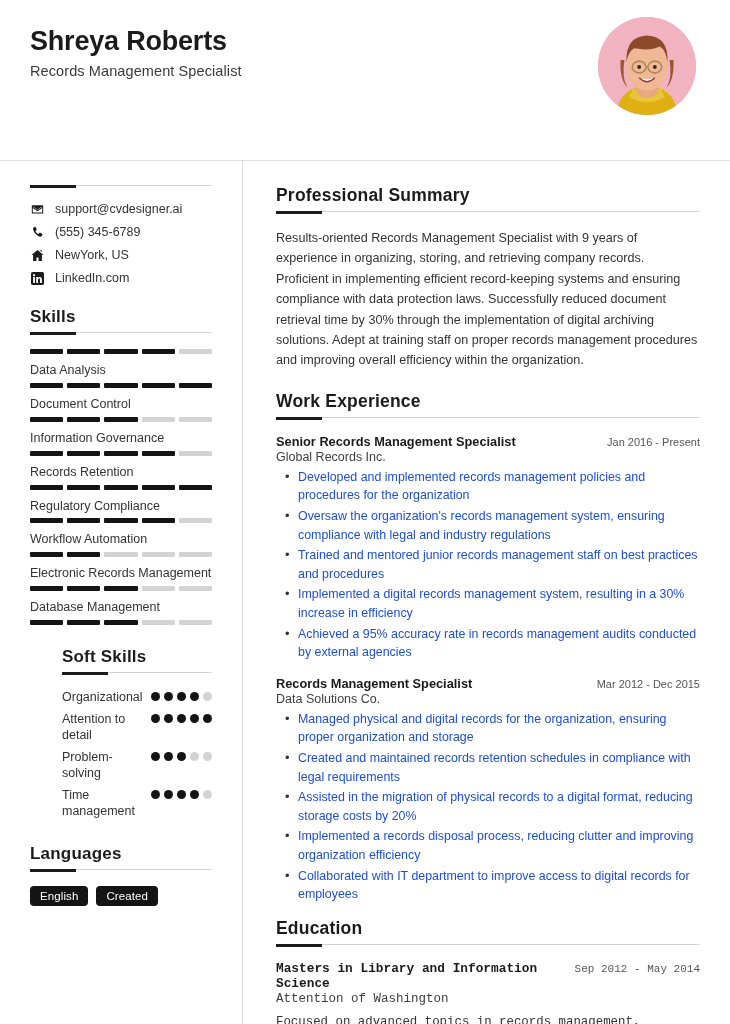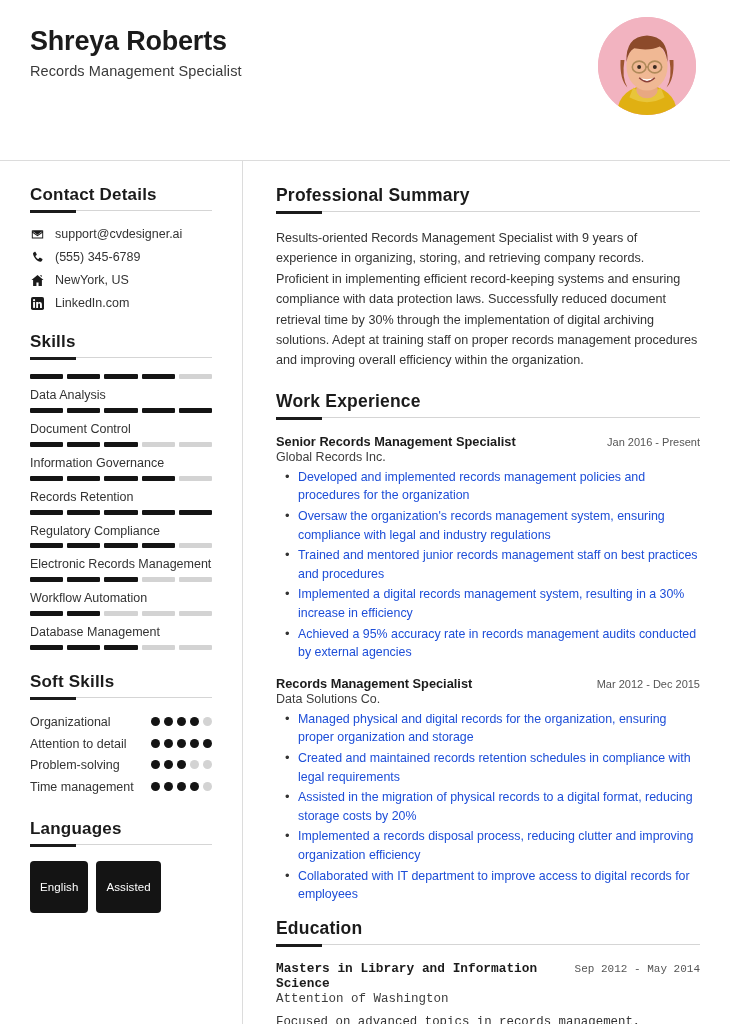--- a/index.html
+++ b/index.html
@@ -103,27 +103,27 @@
   
   .soft-row {
     display: flex; align-items: flex-start;
     justify-content: space-between;
     margin-bottom: 5px; gap: 8px;
   }
   .soft-name { font-size: 12.5px; color: #333; line-height: 1.32; max-width: 108px; }
   .dots { display: flex; gap: 4px; padding-top: 3px; flex: 0 0 auto; }
   .dot { width: 9px; height: 9px; border-radius: 50%; background: #d3d3d3; }
   .dot.on { background: #141414; }
-  .soft-wrap { margin-bottom: 24px; }
+  .soft-wrap { margin-bottom: 24px; margin-left: 32px; }
 
   
   .lang-wrap { display: flex; gap: 8px; flex-wrap: wrap; }
   .lang-chip {
     background: #141414; color: #fff;
-    font-size: 11.5px; padding: 20px 10px;
+    font-size: 11.5px; padding: 4px 10px;
     border-radius: 4px; letter-spacing: 0.1px;
   }
 
   
   .summary {
     font-size: 12.6px; line-height: 1.62;
     color: #333; margin-bottom: 20px;
   }
   .main-sec { margin-bottom: 4px; }
   .job { margin-bottom: 14px; }
@@ -175,21 +175,20 @@
         <path d="M42 62 q8 8 16 0" fill="none" stroke="#8a4038" stroke-width="1.4"></path>
       </svg>
     </div>
   </div>
 
   <div class="body">
 
     <div class="sidebar">
 
       <div class="sec">
-        <div class="sec-title">Contact Details</div>
         <div class="sec-rule"></div>
         <div class="contact-list">
 
           <div class="contact-row">
             <span class="c-icon">
               <svg width="13" height="13" viewBox="0 0 16 16">
                   <path d="M1 3h14v10H1z" fill="#fff"></path>
                   <path d="M1 3h14v10H1V3zm1.2 1.2v.3L8 8.6l5.8-4.1v-.3H2.2zm11.6 1.9L8 10.1 2.2 6.1v5.7h11.6V6.1z"></path>
                   <path d="M1.2 3.2h13.6L8 8.2 1.2 3.2z"></path>
                 </svg>
@@ -288,35 +287,35 @@
               <div class="skill-name">Regulatory Compliance</div>
               <div class="bar">
                 <span class="seg on"></span>
                 <span class="seg on"></span>
                 <span class="seg on"></span>
                 <span class="seg on"></span>
                 <span class="seg"></span>
               </div>
             </div>
             <div class="skill">
+              <div class="skill-name">Workflow Automation</div>
+              <div class="bar">
+                <span class="seg on"></span>
+                <span class="seg on"></span>
+                <span class="seg"></span>
+                <span class="seg"></span>
+                <span class="seg"></span>
+              </div>
+            </div>
+            <div class="skill">
               <div class="skill-name">Electronic Records Management</div>
               <div class="bar">
                 <span class="seg on"></span>
                 <span class="seg on"></span>
                 <span class="seg on"></span>
-                <span class="seg"></span>
-                <span class="seg"></span>
-              </div>
-            </div>
-            <div class="skill">
-              <div class="skill-name">Workflow Automation</div>
-              <div class="bar">
-                <span class="seg on"></span>
-                <span class="seg on"></span>
-                <span class="seg"></span>
                 <span class="seg"></span>
                 <span class="seg"></span>
               </div>
             </div>
             <div class="skill">
               <div class="skill-name">Database Management</div>
               <div class="bar">
                 <span class="seg on"></span>
                 <span class="seg on"></span>
                 <span class="seg on"></span>
@@ -372,21 +371,21 @@
               </div>
             </div>
           </div>
       </div>
 
       <div class="sec">
         <div class="sec-title">Languages</div>
         <div class="sec-rule"></div>
         <div class="lang-wrap" id="lang-list">
             <span class="lang-chip">English</span>
-            <span class="lang-chip">Assisted</span>
+            <span class="lang-chip">Created</span>
           </div>
       </div>
 
     </div>
 
     <div class="main">
 
       <div class="main-sec">
         <div class="sec-title main-title">Professional Summary</div>
         <div class="sec-rule"></div>

